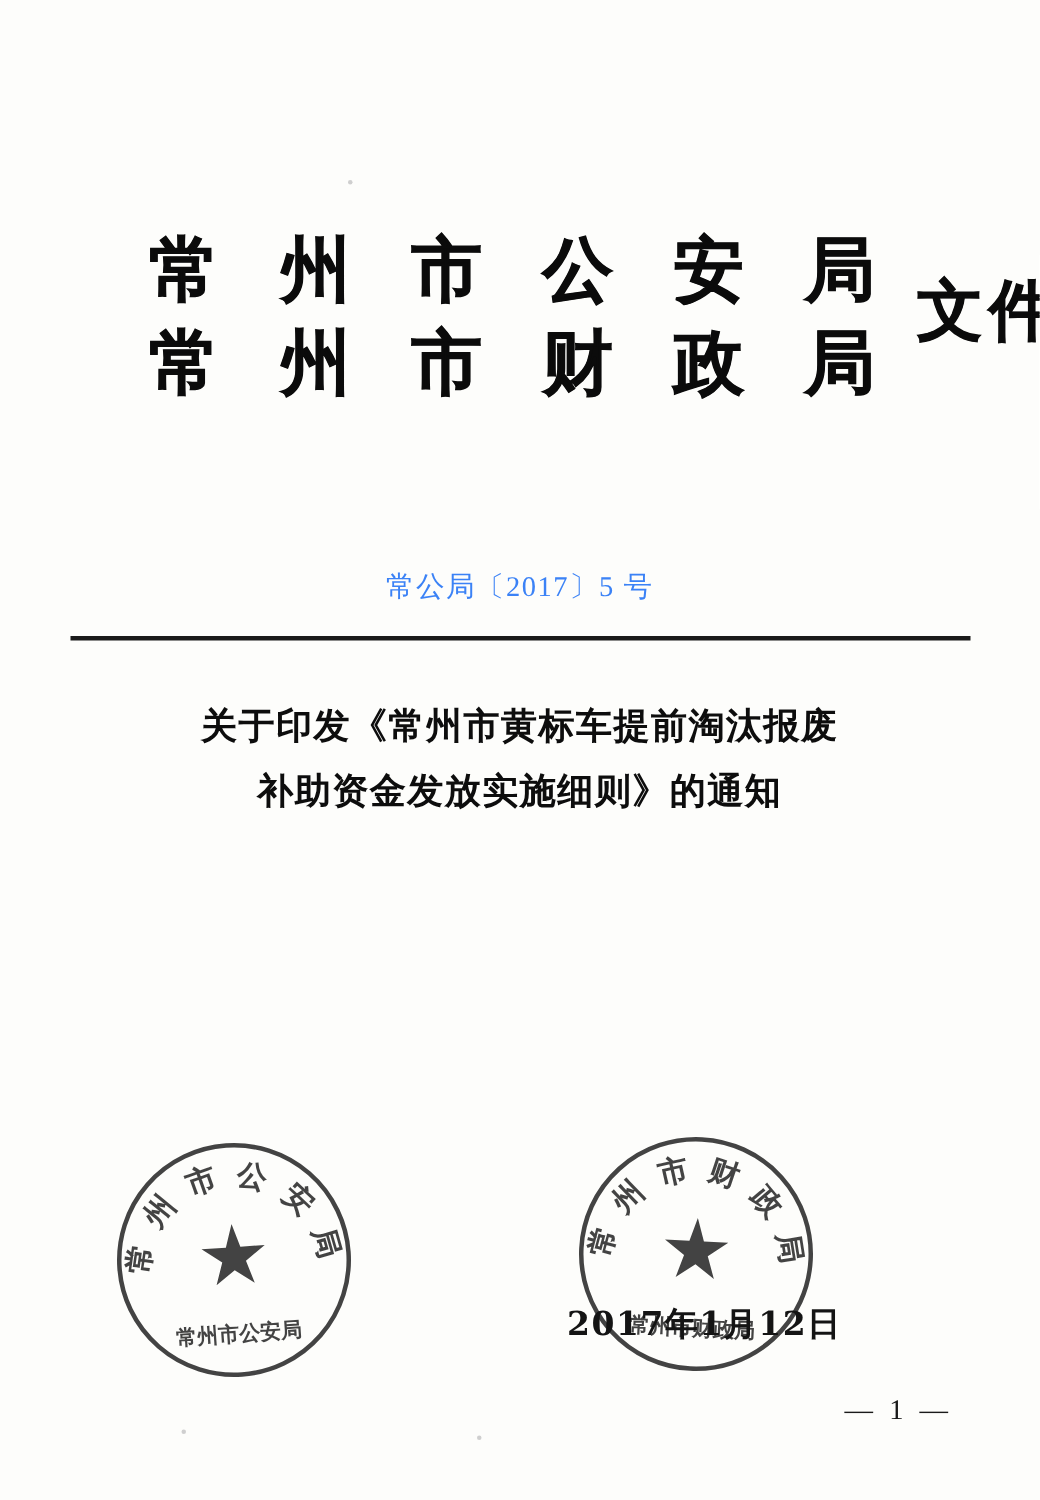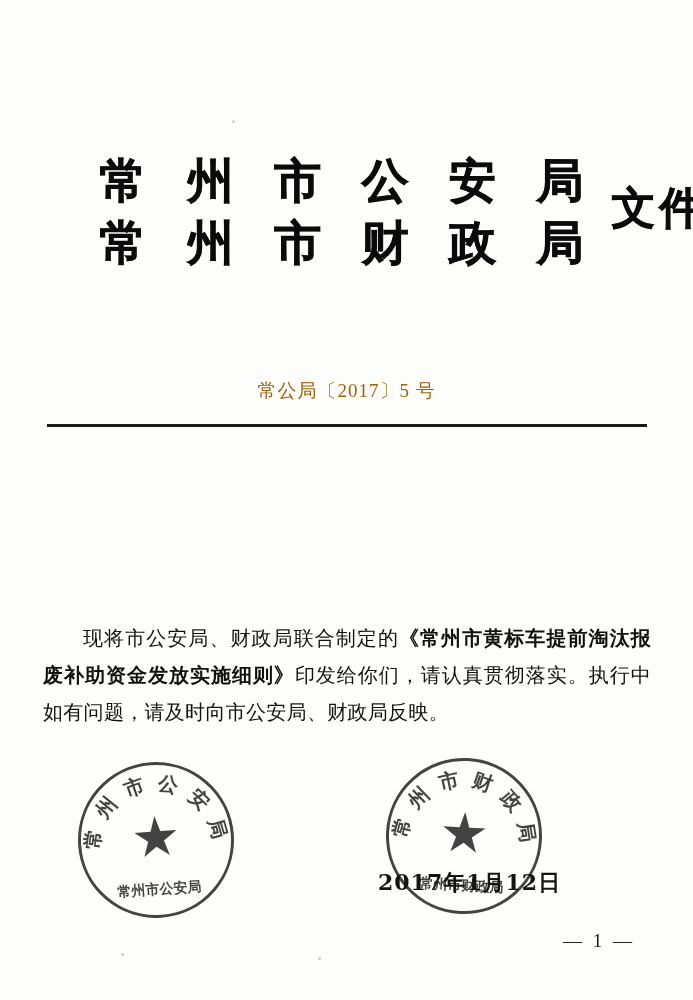--- a/index.html
+++ b/index.html
@@ -59,21 +59,21 @@
   }
 
   
   .docnum {
     position: absolute;
     top: 378px;
     width: 693px;
     text-align: center;
     font-size: 19px;
     letter-spacing: 1px;
-    color: #a16207;
+    color: #3b82f6;
   }
 
   .rule {
     position: absolute;
     top: 424px;
     left: 47px;
     width: 600px;
     height: 3px;
     background: #1a1a1a;
   }
@@ -209,23 +209,26 @@
       <div class="mast-line">常 州 市 公 安 局</div>
       <div class="mast-line">常 州 市 财 政 局</div>
       <div class="mast-suffix">文件</div>
     </div>
   </div>
 
   <div class="docnum">常公局〔2017〕5 号</div>
 
   <div class="rule"></div>
 
-
-
-  <div class="para">现将市公安局、财政局联合制定的<b>《常州市黄标车提前淘汰报废补助资金发放实施细则》</b>印发给你们，请认真贯彻落实。执行中如有问题，请及时向市公安局、财政局反映。</div>
+  <div class="title">
+    <div>关于印发《常州市黄标车提前淘汰报废</div>
+    <div>补助资金发放实施细则》的通知</div>
+  </div>
+
+
 
   <div class="seal" id="seal-police">
     <div class="seal-inner">
       <svg class="seal-arc" viewBox="0 0 150 150">
         <defs>
           <path id="arcP" d="M 18,82 A 57,57 0 0 1 132,82" fill="none"></path>
         </defs>
         <text>
           <textPath href="#arcP" startOffset="50%" text-anchor="middle">常 州 市 公 安 局</textPath>
         </text>

